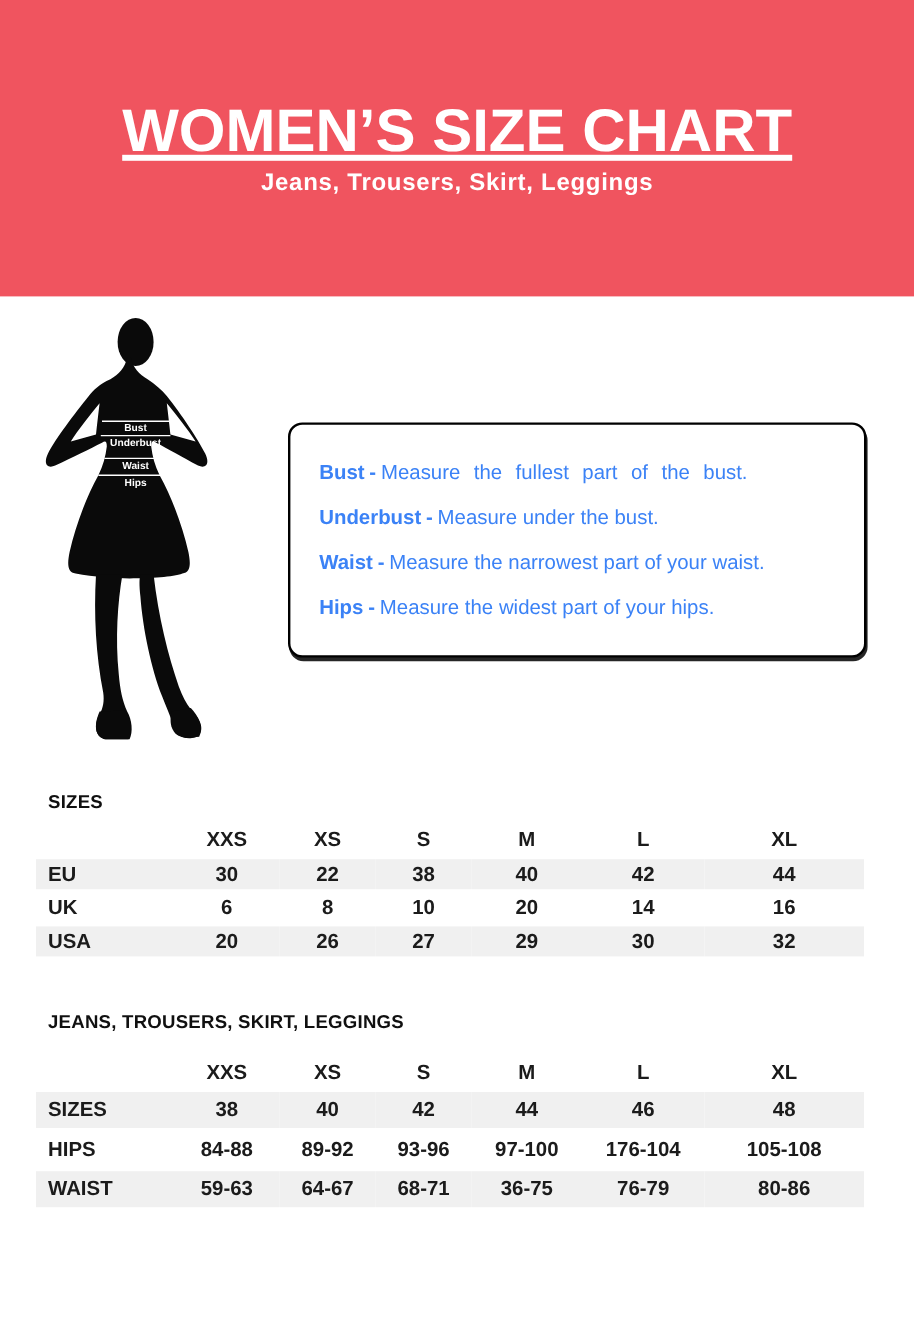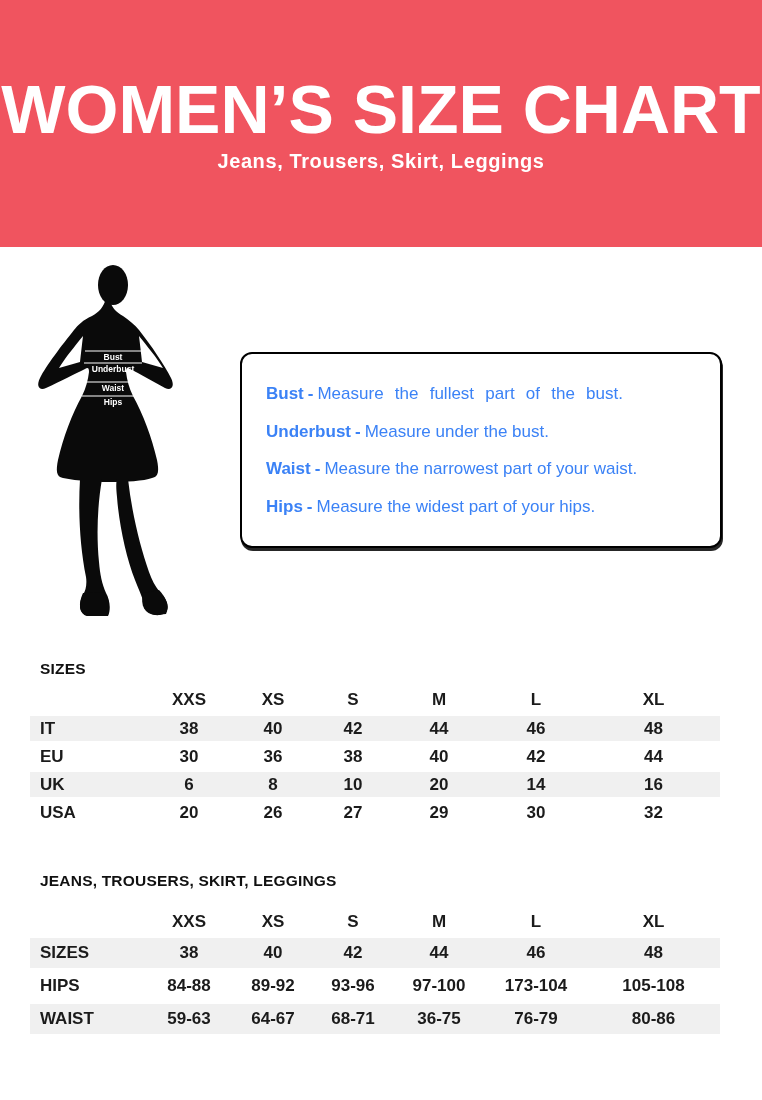--- a/index.html
+++ b/index.html
@@ -10,22 +10,22 @@
   }
 
   
   .banner {
     position:absolute; top:0; left:0; width:762px; height:247px;
     background:var(--banner-bg,#F0545F);
     display:flex; flex-direction:column; align-items:center; justify-content:center;
     gap:7px; text-align:center;
   }
   .banner-title {
-    margin:0; color:var(--banner-text,#fff); font-size:68px; font-weight:bold;
-    letter-spacing:0px; line-height:1;
+    margin:0; color:var(--banner-text,#fff); font-size:50px; font-weight:bold;
+    letter-spacing:0px; line-height:1;text-decoration:underline;
   }
   .banner-subtitle {
     margin:0; color:var(--banner-text,#fff); font-size:20px; font-weight:bold;
     letter-spacing:0.6px;
   }
 
   
   .silhouette { position:absolute; left:36px; top:262px; width:160px; height:365px; }
   .silhouette svg { display:block; width:100%; height:100%; }
   .measure-label {
@@ -182,32 +182,23 @@
             <th>XXS</th>
             <th>XS</th>
             <th>S</th>
             <th>M</th>
             <th>L</th>
             <th>XL</th>
           </tr>
         </thead>
         <tbody>
           <tr>
-            <th class="rowlab">IT</th>
-            <td>38</td>
-            <td>40</td>
-            <td>42</td>
-            <td>44</td>
-            <td>46</td>
-            <td>48</td>
-          </tr>
-          <tr>
             <th class="rowlab">EU</th>
             <td>30</td>
-            <td>36</td>
+            <td>22</td>
             <td>38</td>
             <td>40</td>
             <td>42</td>
             <td>44</td>
           </tr>
           <tr>
             <th class="rowlab">UK</th>
             <td>6</td>
             <td>8</td>
             <td>10</td>
@@ -260,21 +251,21 @@
             <td>44</td>
             <td>46</td>
             <td>48</td>
           </tr>
           <tr>
             <th class="rowlab">HIPS</th>
             <td>84-88</td>
             <td>89-92</td>
             <td>93-96</td>
             <td>97-100</td>
-            <td>173-104</td>
+            <td>176-104</td>
             <td>105-108</td>
           </tr>
           <tr>
             <th class="rowlab">WAIST</th>
             <td>59-63</td>
             <td>64-67</td>
             <td>68-71</td>
             <td>36-75</td>
             <td>76-79</td>
             <td>80-86</td>

